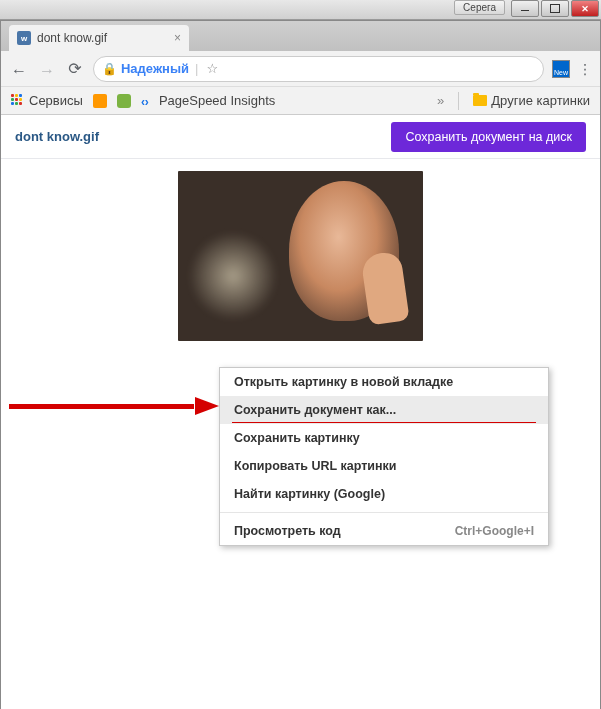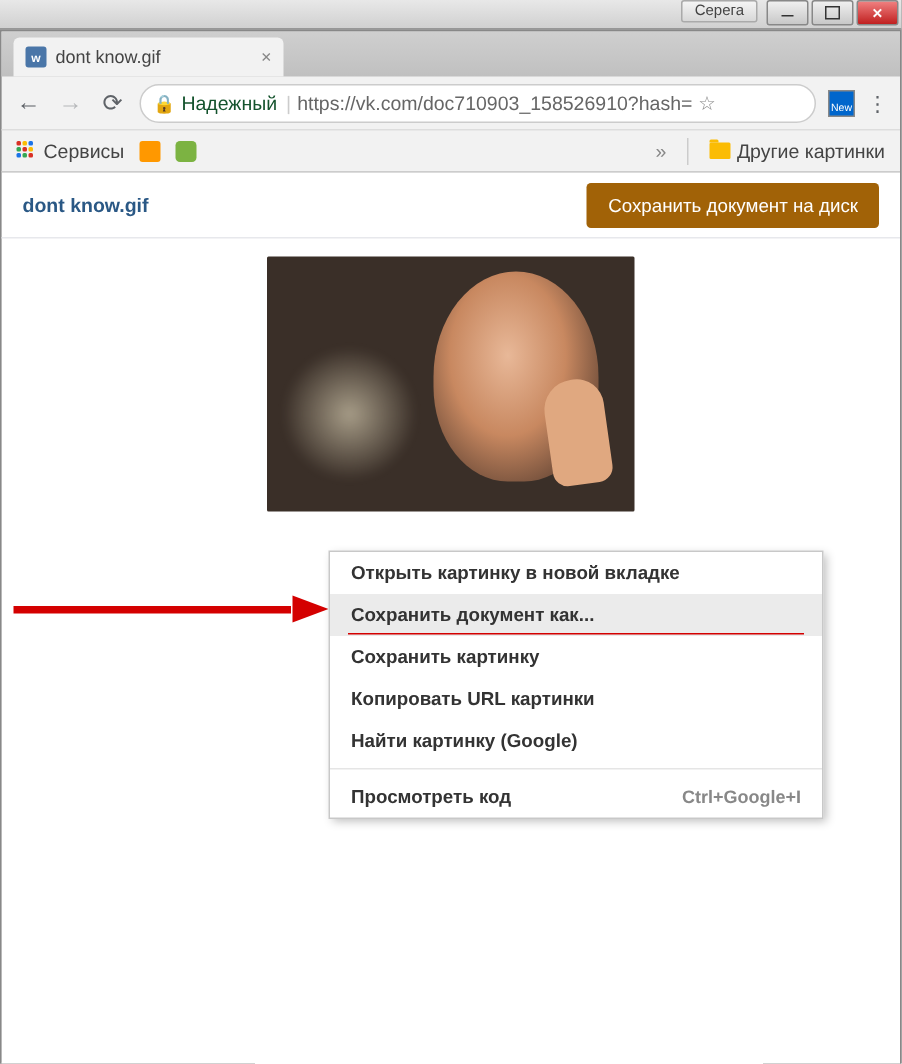--- a/index.html
+++ b/index.html
@@ -19,21 +19,21 @@
 .tab-strip { height: 30px; background: linear-gradient(to bottom, #cfcfcf, #c0c0c0); display: flex; align-items: flex-end; padding-left: 8px; }
 .tab { background: #f2f2f2; height: 26px; min-width: 180px; border-radius: 4px 4px 0 0; display: flex; align-items: center; padding: 0 8px; font-size: 12px; color: #444; position: relative; }
 .tab .favicon { width: 14px; height: 14px; background: #4a76a8; border-radius: 2px; margin-right: 6px; display: inline-flex; align-items: center; justify-content: center; color: #fff; font-size: 8px; font-weight: bold; }
 .tab .favicon::before { content: "w"; }
 .tab .tab-close { margin-left: auto; color: #888; font-size: 12px; cursor: pointer; }
 
 .toolbar { height: 36px; display: flex; align-items: center; padding: 0 8px; gap: 8px; border-bottom: 1px solid #ddd; }
 .nav-icon { color: #5f6368; font-size: 16px; width: 20px; text-align: center; }
 .addressbar { flex: 1; height: 26px; background: #fff; border: 1px solid #ccc; border-radius: 14px; display: flex; align-items: center; padding: 0 8px; font-size: 13px; overflow: hidden; }
 .lock-icon { color: #0b8043; margin-right: 4px; font-size: 12px; }
-.secure-text { color: #14532d; margin-right: 2px; }
+.secure-text { color: #3b82f6; margin-right: 2px; font-weight: bold; }
 .divider { color: #ccc; margin: 0 4px; }
 .url-text { color: #666; white-space: nowrap; }
 .star-icon { color: #888; margin-left: 4px; }
 .ext-icon { width: 18px; height: 18px; background: #0066cc; color: #fff; font-size: 7px; display: inline-flex; align-items: flex-end; justify-content: center; border: 1px solid #888; padding-bottom: 1px; }
 .menu-icon { color: #5f6368; font-size: 14px; }
 
 .bookmarks { height: 28px; display: flex; align-items: center; padding: 0 10px; gap: 10px; border-bottom: 1px solid #ccc; font-size: 13px; color: #444; }
 .bm-item { display: inline-flex; align-items: center; gap: 4px; }
 .bm-apps-icon { width: 14px; height: 14px; display: inline-grid; grid-template-columns: repeat(3,3px); grid-template-rows: repeat(3,3px); gap: 1px; }
 .bm-apps-icon span { background: #d93025; border-radius: 1px; }
@@ -45,21 +45,21 @@
 .bm-icon-ps { width: 14px; height: 14px; }
 .bm-icon-ps::before { content: "‹›"; color: #1a73e8; font-weight: bold; font-size: 12px; }
 .bm-chevrons { color: #888; margin-left: auto; }
 .bm-folder { width: 14px; height: 11px; background: #fbbc04; border-radius: 1px; position: relative; }
 .bm-folder::before { content: ""; position: absolute; top: -2px; left: 0; width: 6px; height: 2px; background: #fbbc04; border-radius: 1px 1px 0 0; }
 
 
 .page { background: #fff; height: 595px; position: relative; }
 .page-header { height: 44px; border-bottom: 1px solid #e7e8ec; display: flex; align-items: center; padding: 0 14px; }
 .doc-title { color: #2a5885; font-size: 13px; font-weight: bold; }
-.save-btn { margin-left: auto; background: #a16207; color: #fff; border: none; border-radius: 3px; padding: 8px 14px; font-size: 12.5px; cursor: pointer; }
+.save-btn { margin-left: auto; background: #6d28d9; color: #fff; border: none; border-radius: 3px; padding: 8px 14px; font-size: 12.5px; cursor: pointer; }
 .image-area { display: flex; justify-content: center; padding-top: 12px; }
 .gif-image { width: 245px; height: 170px; background: #3a2f28; border-radius: 1px; position: relative; overflow: hidden; }
 .gif-image .face { position: absolute; right: 24px; top: 10px; width: 110px; height: 140px; background: radial-gradient(ellipse at 45% 40%, #e8b898 0%, #c88860 45%, #6b4a38 80%); border-radius: 50% 50% 45% 45%; }
 .gif-image .bg-blur { position: absolute; left: 10px; top: 60px; width: 90px; height: 90px; background: radial-gradient(circle, rgba(240,230,200,0.6), rgba(60,50,40,0) 70%); filter: blur(3px); }
 .gif-image .hand { position: absolute; right: 18px; bottom: 18px; width: 40px; height: 70px; background: #e0a880; border-radius: 20px 18px 10px 10px; transform: rotate(-8deg); }
 
 
 .arrow { position: absolute; left: 8px; top: 284px; width: 210px; height: 14px; pointer-events: none; }
 .arrow-line { position: absolute; left: 0; top: 5px; width: 185px; height: 5px; background: #d40000; }
 .arrow-head { position: absolute; right: 0; top: -2px; width: 0; height: 0; border-left: 24px solid #d40000; border-top: 9px solid transparent; border-bottom: 9px solid transparent; }
@@ -95,21 +95,20 @@
   </div>
 
   <div class="toolbar">
     <span class="nav-icon">←</span>
     <span class="nav-icon" style="opacity:.4">→</span>
     <span class="nav-icon">⟳</span>
     <div class="addressbar">
       <span class="lock-icon">🔒</span>
       <span class="secure-text">Надежный</span>
       <span class="divider">|</span>
-      <span class="url-text">https://vk.com/doc710903_158526910?hash=</span>
       <span class="star-icon">☆</span>
     </div>
     <span class="ext-icon">New</span>
     <span class="menu-icon">⋮</span>
   </div>
 
   <div class="bookmarks">
     <span class="bm-item">
       <span class="bm-apps-icon">
             <span></span>
@@ -123,20 +122,24 @@
             <span></span>
           </span>
       <span>Сервисы</span>
     </span>
     <span class="bm-item">
           <span class="bm-icon-orange"></span>
         </span>
     <span class="bm-item">
           <span class="bm-icon-green"></span>
         </span>
+    <span class="bm-item">
+      <span class="bm-icon-ps"></span>
+      <span>PageSpeed Insights</span>
+    </span>
     <span class="bm-chevrons">»</span>
     <span style="width:1px;height:18px;background:#ccc;margin:0 4px;"></span>
     <span class="bm-item">
       <span class="bm-folder"></span>
       <span>Другие картинки</span>
     </span>
   </div>
 </div>
 
 <div class="page">

